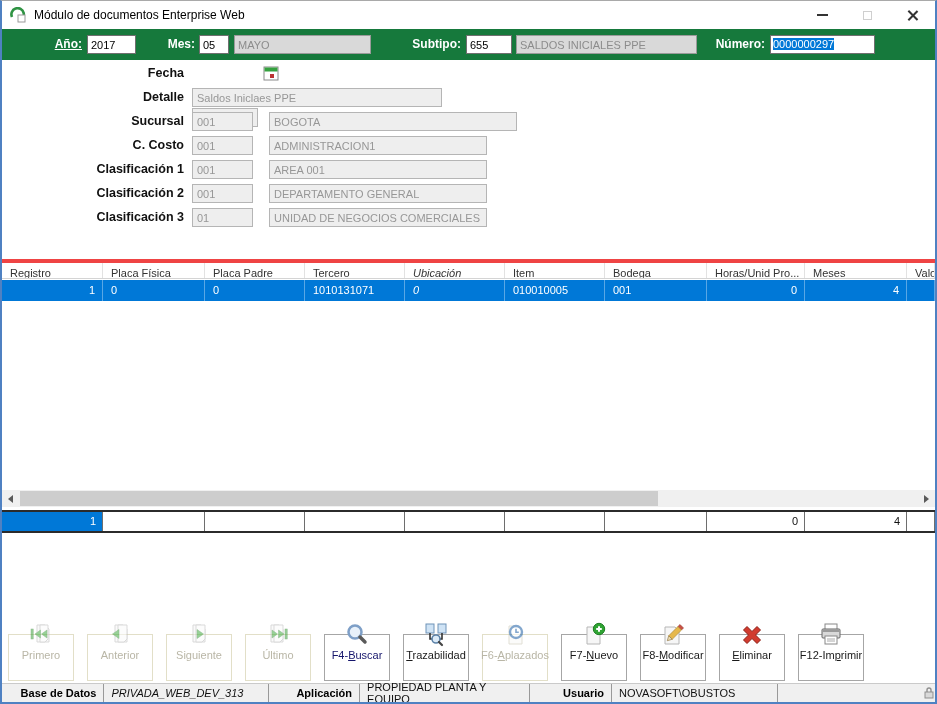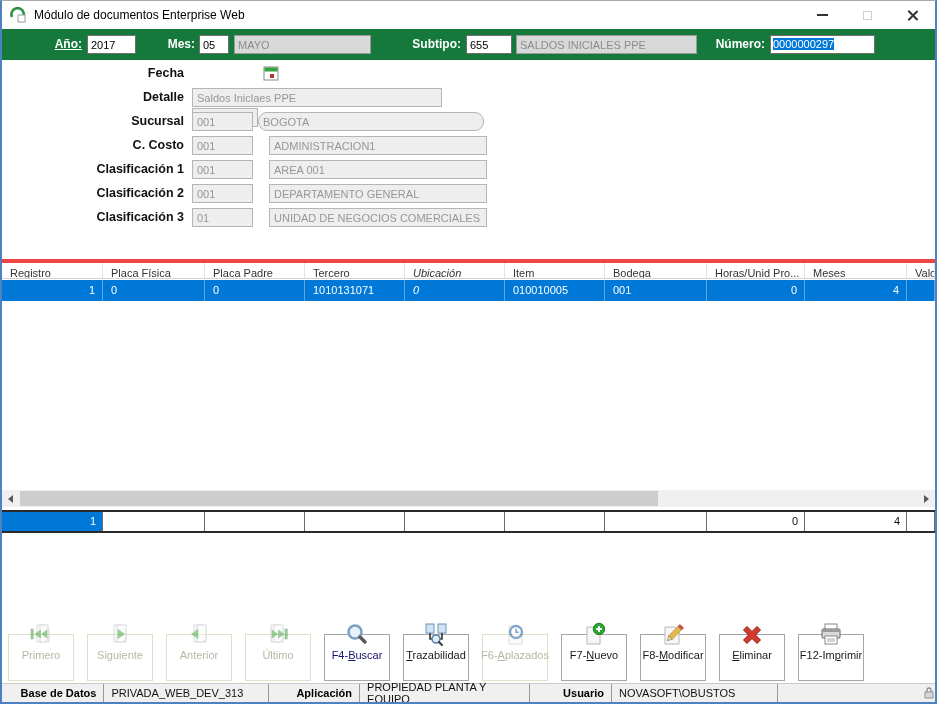--- a/index.html
+++ b/index.html
@@ -133,21 +133,21 @@
       </span>
     </button>
   </div>
   <div class="frm-row" style="top:87px;">
     <span class="frm-label">Detalle</span>
     <input class="frm-input" style="left: 190px; width: 250px;" readonly="" value="Saldos Iniclaes PPE">
   </div>
   <div class="frm-row" style="top:111px;">
     <span class="frm-label">Sucursal</span>
     <input class="frm-input" style="left: 190px; width: 61px;" readonly="" value="001">
-    <input class="frm-input" style="left: 256px; width: 226px; border-radius: 9px;" readonly="" value="BOGOTA">
+    <input class="frm-input" style="left: 267px; width: 248px;" readonly="" value="BOGOTA">
   </div>
   <div class="frm-row" style="top:135px;">
     <span class="frm-label">C. Costo</span>
     <input class="frm-input" style="left: 190px; width: 61px;" readonly="" value="001">
     <input class="frm-input" style="left: 267px; width: 218px;" readonly="" value="ADMINISTRACION1">
   </div>
   <div class="frm-row" style="top:159px;">
     <span class="frm-label">Clasificación 1</span>
     <input class="frm-input" style="left: 190px; width: 61px;" readonly="" value="001">
     <input class="frm-input" style="left: 267px; width: 218px;" readonly="" value="AREA 001">
@@ -225,37 +225,37 @@
           <path d="M12.5 8v8l-5.5-4z" fill="#43ad43" stroke="#2d7d2d" stroke-width=".5"></path>
           <path d="M19 8v8l-5.5-4z" fill="#43ad43" stroke="#2d7d2d" stroke-width=".5"></path>
         </svg>
       </span>
       <span><span>Primero</span><span class="key"></span><span></span></span>
     </button>
 
     <button class="btn plain disabled">
       <span class="ico">
         <svg width="26" height="26" viewBox="0 0 26 26">
+          <path d="M8 3h8l4 4v13H8z" fill="#f6f6f6" stroke="#bbb"></path>
+          <path d="M11 3h9v14l-3 3h-6z" fill="#fbfbfb" stroke="#bbb"></path>
+          <path d="M12 7.5v9l-6.5-4.5z" fill="#43ad43" stroke="#2d7d2d" stroke-width=".5"></path>
+        </svg>
+      </span>
+      <span><span>Anterior</span><span class="key"></span><span></span></span>
+    </button>
+
+    <button class="btn plain disabled">
+      <span class="ico">
+        <svg width="26" height="26" viewBox="0 0 26 26">
           <path d="M7 3h8l4 4v13H7z" fill="#f6f6f6" stroke="#bbb"></path>
           <path d="M10 3h9v14l-3 3h-6z" fill="#fbfbfb" stroke="#bbb"></path>
           <path d="M11 7.5v9l6.5-4.5z" fill="#43ad43" stroke="#2d7d2d" stroke-width=".5"></path>
         </svg>
       </span>
       <span><span>Siguiente</span><span class="key"></span><span></span></span>
-    </button>
-
-    <button class="btn plain disabled">
-      <span class="ico">
-        <svg width="26" height="26" viewBox="0 0 26 26">
-          <path d="M8 3h8l4 4v13H8z" fill="#f6f6f6" stroke="#bbb"></path>
-          <path d="M11 3h9v14l-3 3h-6z" fill="#fbfbfb" stroke="#bbb"></path>
-          <path d="M12 7.5v9l-6.5-4.5z" fill="#43ad43" stroke="#2d7d2d" stroke-width=".5"></path>
-        </svg>
-      </span>
-      <span><span>Anterior</span><span class="key"></span><span></span></span>
     </button>
 
     <button class="btn plain disabled">
       <span class="ico">
         <svg width="26" height="26" viewBox="0 0 26 26">
           <path d="M6 3h8l4 4v13H6z" fill="#f6f6f6" stroke="#bbb"></path>
           <path d="M9 3h9v14l-3 3H9z" fill="#fbfbfb" stroke="#bbb"></path>
           <path d="M7 8v8l5.5-4z" fill="#43ad43" stroke="#2d7d2d" stroke-width=".5"></path>
           <path d="M13.5 8v8l5.5-4z" fill="#43ad43" stroke="#2d7d2d" stroke-width=".5"></path>
           <rect x="20" y="7" width="2.2" height="10" fill="#3fa63f" stroke="#2d7d2d" stroke-width=".5"></rect>
@@ -343,21 +343,21 @@
           <line x1="9" y1="19" x2="17" y2="19" stroke="#aaa"></line>
         </svg>
       </span>
       <span><span>F12-Im</span><span class="key">p</span><span>rimir</span></span>
     </button>
 
   </div>
 
   <div class="statusbar">
     <div class="sb-seg sb-label" style="width:112px;">Base de Datos</div>
-    <div class="sb-seg sb-value" style="width:180px;">PRIVADA_WEB_DEV_313</div>
+    <div class="sb-seg sb-value" style="width:180px;font-style:italic;">PRIVADA_WEB_DEV_313</div>
     <div class="sb-seg sb-label" style="width:100px;">Aplicación</div>
     <div class="sb-seg sb-value" style="width:186px;">PROPIEDAD PLANTA Y EQUIPO</div>
     <div class="sb-seg sb-label" style="width:90px;">Usuario</div>
     <div class="sb-seg sb-value" style="width:182px;">NOVASOFT\OBUSTOS</div>
     <div class="sb-seg sb-lock">
       <span>
         <svg width="12" height="13" viewBox="0 0 12 13">
           <rect x="2" y="6" width="8" height="6" fill="#d9d9d9" stroke="#8f8f8f"></rect>
           <path d="M4 6V4a2 2 0 0 1 4 0v2" fill="none" stroke="#8f8f8f" stroke-width="1.4"></path>
         </svg>

